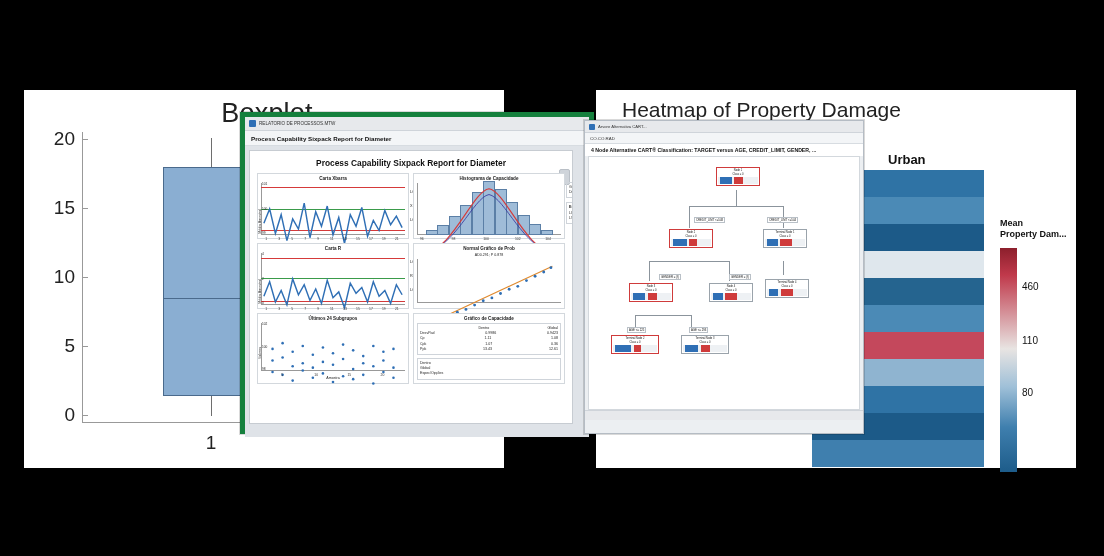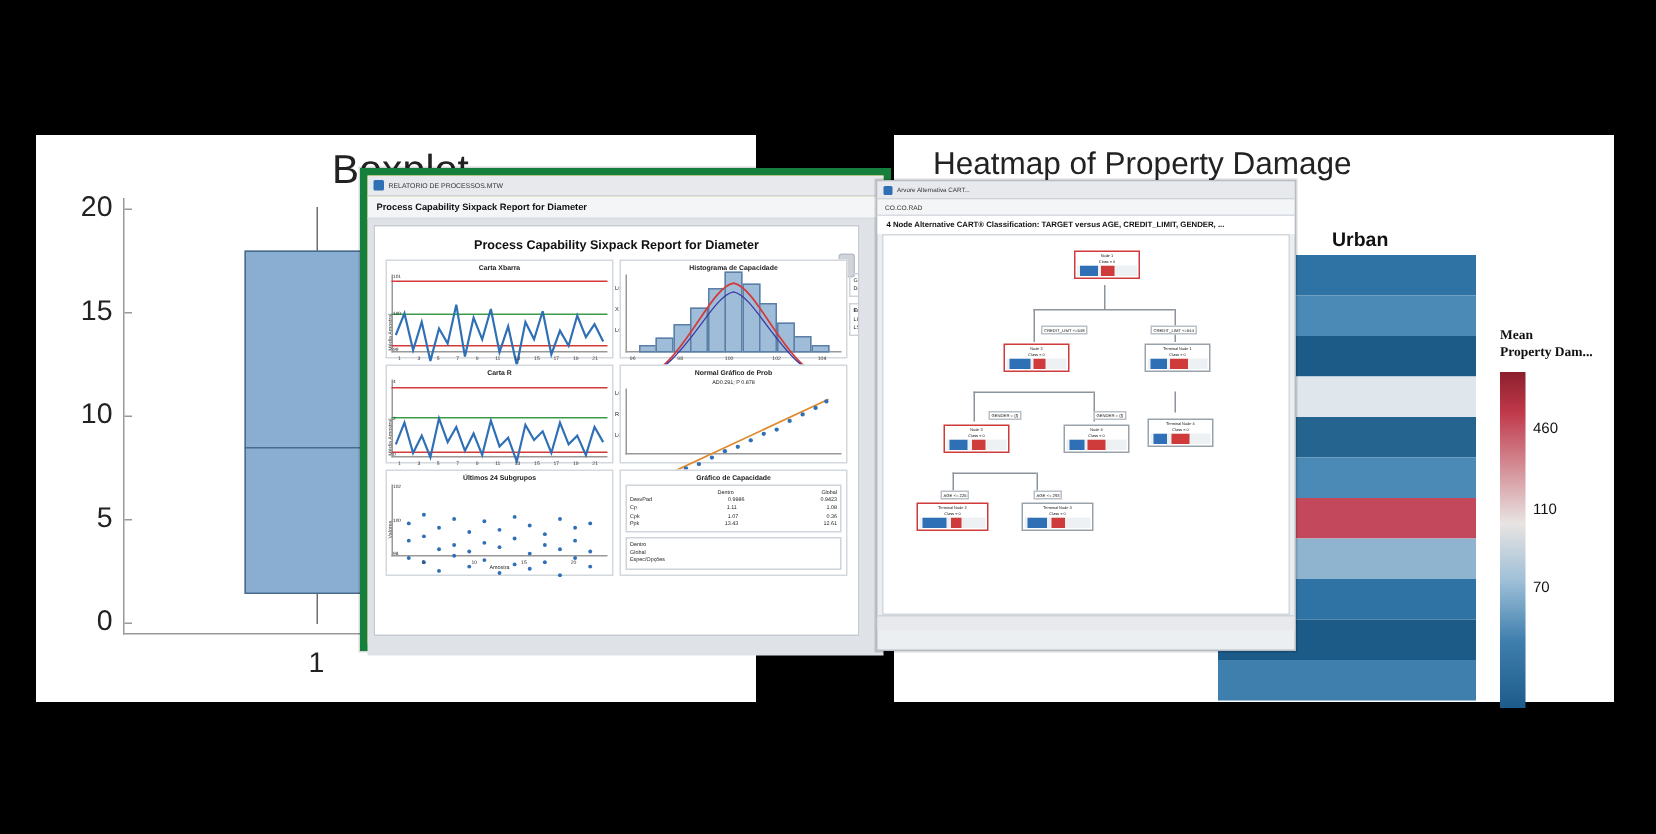--- a/index.html
+++ b/index.html
@@ -54,21 +54,21 @@
   .histobar{position:absolute;bottom:0;background:#9fbcd8;border:.5px solid #5b7fa6;}
   .statbox{border:1px solid #cfd4da;font-size:3.6px;padding:2px;line-height:1.45;color:#222;}
   .statbox .row{display:flex;justify-content:space-between;}
 
   
   #heatmap-panel{left:596px;top:90px;width:480px;height:378px;}
   #heatmap-title{position:absolute;left:26px;top:8px;font-size:21px;color:#222;}
   #heatmap-colhead{position:absolute;left:292px;top:62px;font-size:13px;font-weight:bold;color:#111;}
   #heatmap-cells{position:absolute;left:216px;top:80px;width:172px;}
   .hm-cell{height:27px;width:100%;}
-  #legend{position:absolute;left:404px;top:128px;width:70px;font-family:Liberation Serif, serif;}
+  #legend{position:absolute;left:404px;top:128px;width:70px;}
   #legend .lg-title{font-size:9px;font-weight:bold;line-height:1.25;color:#111;}
   #legend-bar{position:absolute;left:404px;top:158px;width:17px;height:224px;
       background:linear-gradient(to bottom,#8c1f2c 0%,#c0394b 12%,#e8e4e2 45%,#9fc0d8 62%,#3f7fae 80%,#1d5c8a 100%);}
   .lg-tick{position:absolute;left:426px;font-size:10px;color:#111;transform:translateY(-50%);}
 
   
   #cart-panel{left:584px;top:120px;width:278px;height:312px;background:#eceff2;
       border:1px solid #b5bcc4;}
   #cart-titlebar{height:11px;background:#e7e9ec;border-bottom:1px solid #cfd4da;
       display:flex;align-items:center;gap:3px;padding:0 4px;}
@@ -133,21 +133,21 @@
     <div class="hm-cell" style="background:#3f7fae"></div>
   </div>
 
   <div id="legend">
     <div class="lg-title" style="white-space:pre-line">Mean
 Property Dam...</div>
   </div>
   <div id="legend-bar"></div>
   <div class="lg-tick" style="top:196px">460</div>
   <div class="lg-tick" style="top:250px">110</div>
-  <div class="lg-tick" style="top:302px">70</div>
+  <div class="lg-tick" style="top:302px">80</div>
 </div>
 
 <div class="panel" id="minitab-panel">
   <div id="mt-titlebar">
     <span class="mt-ico"></span>
     <span class="mt-label">RELATORIO DE PROCESSOS.MTW</span>
   </div>
   <div id="mt-subhead">
     <span>Process Capability Sixpack Report for Diameter</span>
   </div>

